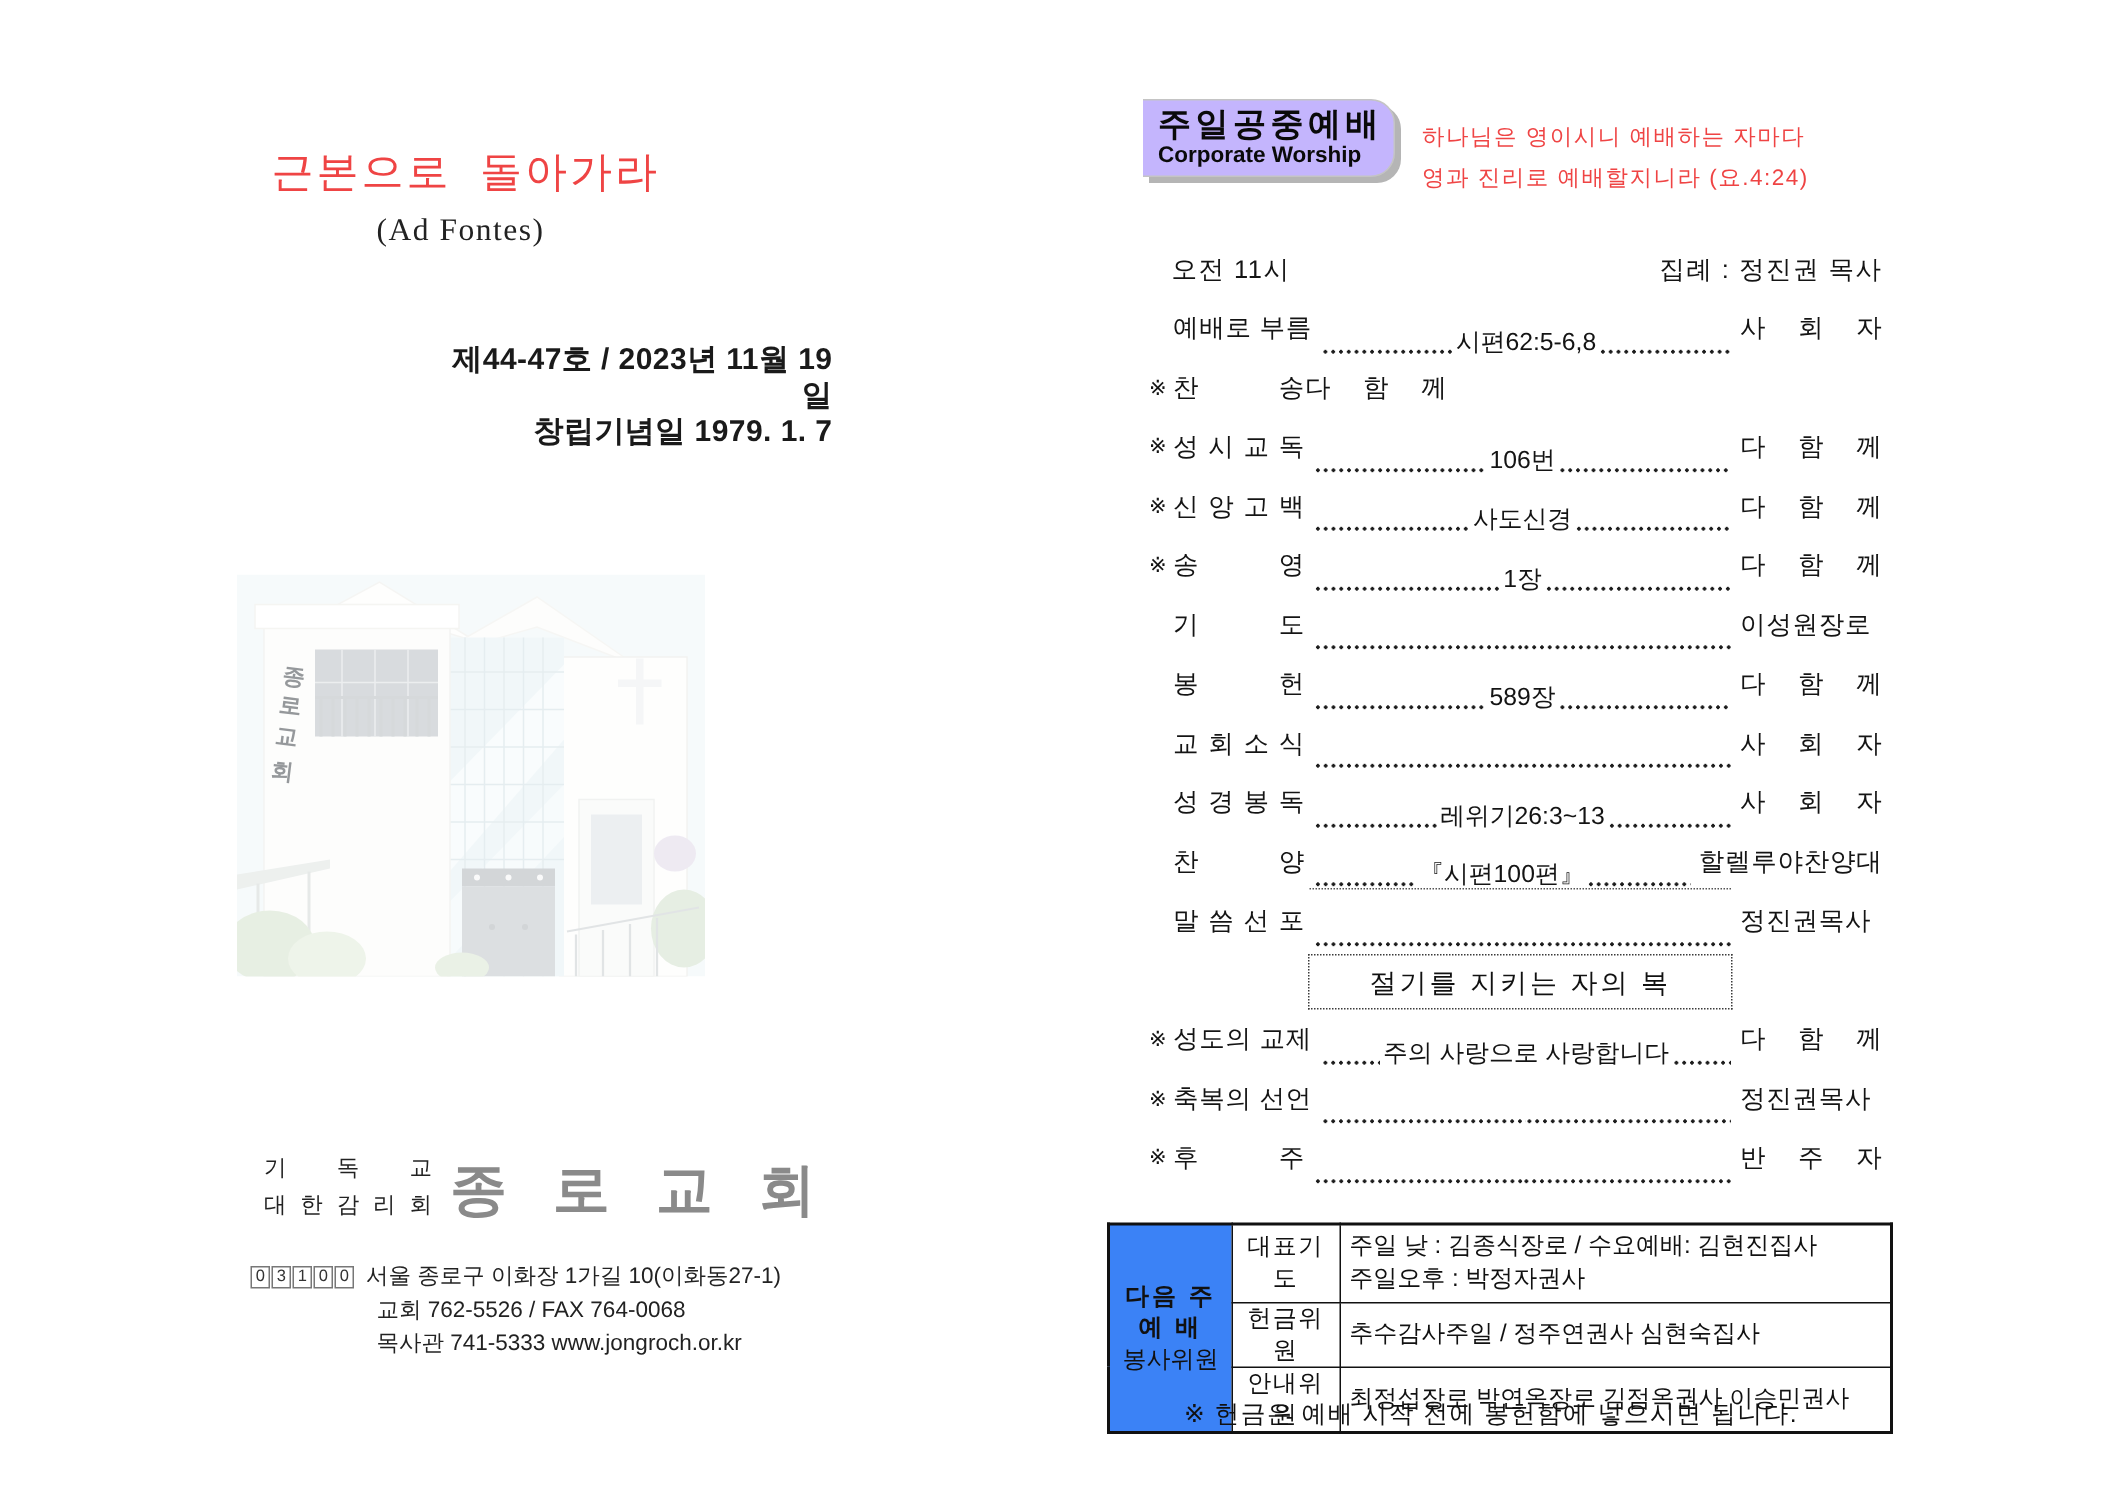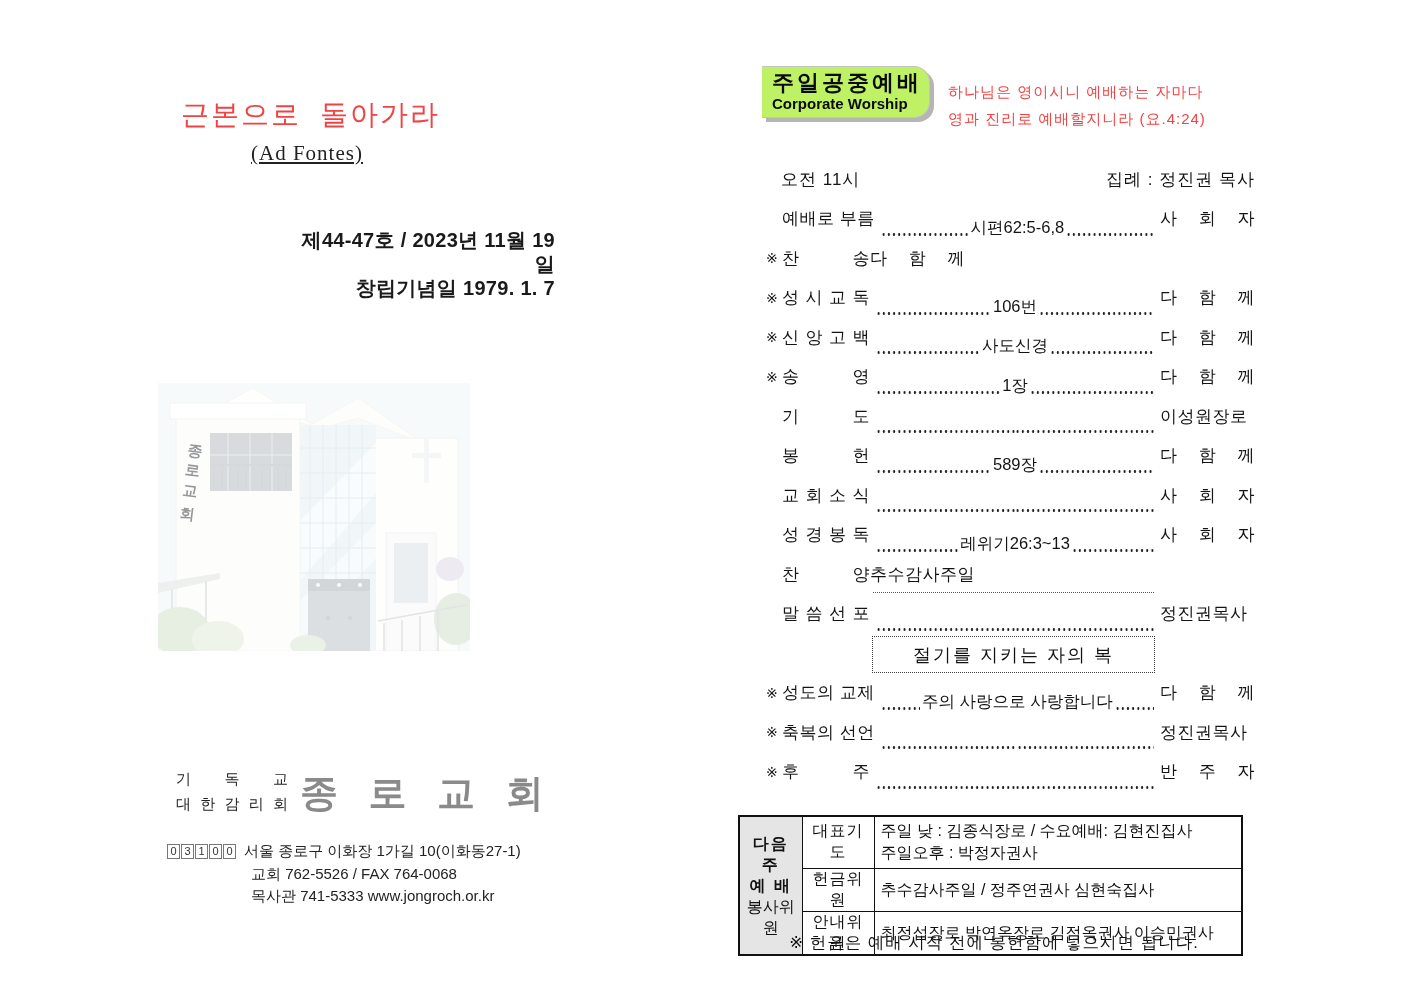--- a/index.html
+++ b/index.html
@@ -8,21 +8,21 @@
     position:relative; width:1403px; height:992px; background:#ffffff;
     font-family:"Liberation Sans","DejaVu Sans",sans-serif; color:#141414; overflow:hidden;
   }
 
   
   .lp-title-block {
     position:absolute; left:181px; top:96px; width:252px; text-align:center;
     font-family:"Liberation Serif","DejaVu Serif",serif;
   }
   .lp-title { font-size:28px; letter-spacing:2px; word-spacing:10px; color:#ef4444; white-space:nowrap; }
-  .lp-subtitle { font-size:21px; margin-top:7px; letter-spacing:1px; color:#222;text-decoration:underline; }
+  .lp-subtitle { font-size:21px; margin-top:7px; letter-spacing:1px; color:#222; }
 
   .lp-issue {
     position:absolute; left:300px; top:228px; width:255px; text-align:right;
     font-size:20px; font-weight:700; line-height:24px; letter-spacing:0.3px; color:#1a1a1a;
   }
 
   .photo { position:absolute; left:158px; top:383px; width:312px; height:268px; }
   .photo svg { opacity:0.34; display:block; }
   .photo-sign {
     position:absolute; left:24px; top:50px; writing-mode:vertical-rl; text-orientation:upright;
@@ -42,21 +42,21 @@
   .addr-line1 { display:flex; align-items:center; gap:8px; }
   .postal { display:flex; gap:1px; }
   .postal span {
     display:block; width:13px; height:15px; border:1px solid #777;
     font-size:11px; line-height:13px; text-align:center; color:#333;
   }
   .addr-indent { margin-left:84px; }
 
   
   .rp-header-box {
-    position:absolute; left:762px; top:66px; width:168px; height:52px; background:#bef264;
+    position:absolute; left:762px; top:66px; width:168px; height:52px; background:#c4b5fd;
     border:1px solid #c4c4c4; border-left:none; border-radius:0 16px 16px 0;
     box-shadow:4px 4px 0 #b5b5b5; padding:3px 0 0 10px;
   }
   .rp-header-ko { font-size:22px; font-weight:bold; letter-spacing:3px; color:#0a0a0a; line-height:25px; white-space:nowrap; }
   .rp-header-en { font-size:15px; font-weight:bold; line-height:17px; white-space:nowrap; color:#0a0a0a; }
 
   .rp-verse { position:absolute; left:948px; top:78px; font-size:15px; line-height:27px; letter-spacing:1px; white-space:nowrap; color:#ef4444; }
 
   .rp-time { position:absolute; left:781px; top:168px; font-size:17px; letter-spacing:1px; }
   .rp-officiant { position:absolute; left:766px; top:168px; width:489px; text-align:right; font-size:17px; letter-spacing:1px; }
@@ -78,21 +78,21 @@
 
   .rp-chant-sep { position:absolute; left:873px; top:592px; width:281px; border-top:1.5px dotted #555; }
   .rp-sermon-box {
     position:absolute; left:872px; top:636px; width:283px; height:37px;
     border:1.5px dotted #3a3a3a; display:flex; align-items:center; justify-content:center;
     font-size:18px; letter-spacing:2px; color:#111;
   }
 
   .rp-table { position:absolute; left:738px; top:815px; border-collapse:collapse; table-layout:fixed; border:2px solid #111; }
   .rp-table td { border:1.6px solid #111; font-size:16px; vertical-align:middle; padding:0 6px; color:#111; }
-  .th-cell { background:#e5e5e5; text-align:center; line-height:21px; width:63px; }
+  .th-cell { background:#3b82f6; text-align:center; line-height:21px; width:82px; }
   .th-cell .b { font-weight:bold; letter-spacing:2px; }
   .label-cell { text-align:center; letter-spacing:1px; width:72px; }
   .content-cell { width:368px; padding-left:10px; line-height:22px; }
   .c-line:empty { display:none; }
 
   .rp-footnote { position:absolute; left:738px; top:932px; width:512px; text-align:center; font-size:16.5px; letter-spacing:1px; color:#111; }
 </style>
 </head>
 <body>
 
@@ -316,21 +316,26 @@
       <span class="w-dotline">
           <span class="w-dots"></span>
           <span class="w-center">레위기26:3~13</span>
           <span class="w-dots"></span>
         </span>
       <span class="w-by">사 회 자</span>
     </div>
     <div class="worship-row">
       <span class="w-prefix"></span>
       <span class="w-label">찬 양</span>
-      <span class="w-by">추수감사주일</span>
+      <span class="w-dotline">
+          <span class="w-dots"></span>
+          <span class="w-center">『시편100편』</span>
+          <span class="w-dots"></span>
+        </span>
+      <span class="w-by">할렐루야찬양대</span>
     </div>
     <div class="worship-row">
       <span class="w-prefix"></span>
       <span class="w-label">말 씀 선 포</span>
       <span class="w-dotline">
           <span class="w-dots"></span>
           <span class="w-center"></span>
           <span class="w-dots"></span>
         </span>
       <span class="w-by">정진권목사</span>

